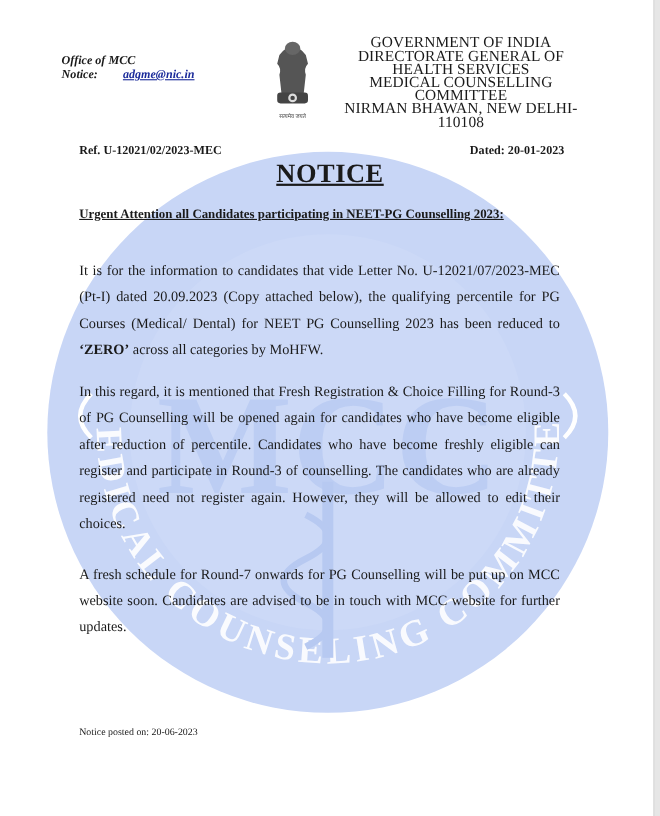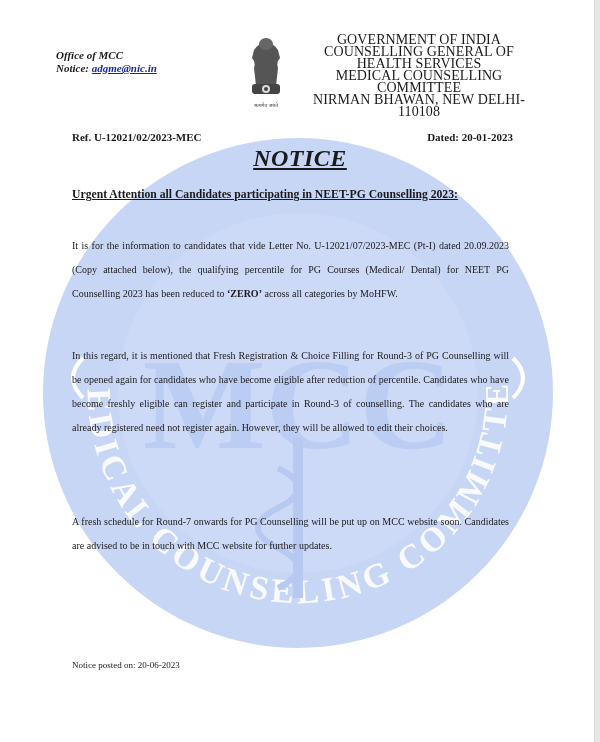--- a/index.html
+++ b/index.html
@@ -6,31 +6,31 @@
   body { width:600px; height:742px; background:#ffffff; position:relative; overflow:hidden;
          font-family:"Liberation Serif", "DejaVu Serif", serif; color:#1a1a1a; }
   .right-edge { position:absolute; right:0; top:0; width:5px; height:742px; background:#e6e6e6; border-left:1px solid #d8d8d8; }
 
   
   .seal { position:absolute; left:43px; top:138px; width:510px; height:510px; border-radius:50%;
           background:#c8d6f6; }
   .seal svg { position:absolute; left:0; top:0; }
 
   .hdr-left { position:absolute; left:56px; top:49px; font-weight:bold; font-size:11px; line-height:13px;font-style:italic; }
-  .hdr-left a { color:#1a2a9a; text-decoration:underline; }
+  .hdr-left a { color:#1a2a9a; text-decoration:underline;margin-left:20px; }
   .emblem { position:absolute; left:240px; top:32px; width:52px; height:80px; }
   .motto { position:absolute; left:240px; top:102px; width:52px; text-align:center; font-size:5px; color:#444; }
   .hdr-right { position:absolute; left:300px; top:34px; width:238px; text-align:center; font-size:14px; line-height:12px; letter-spacing:0.1px; }
 
   .ref { position:absolute; left:72px; top:131px; font-weight:bold; font-size:11px; }
   .dated { position:absolute; right:87px; top:131px; font-weight:bold; font-size:11px; }
-  .title { position:absolute; left:0; width:600px; top:145px; text-align:center; font-weight:bold; font-size:24px; text-decoration:underline; letter-spacing:0.5px;font-style:italic; }
+  .title { position:absolute; left:0; width:600px; top:145px; text-align:center; font-weight:bold; font-size:24px; text-decoration:underline; letter-spacing:0.5px; }
   .subject { position:absolute; left:72px; top:188px; font-weight:bold; font-size:11.7px; text-decoration:underline; }
 
-  .para { position:absolute; left:72px; width:437px; font-size:10px; line-height:24px; text-align:justify; }
+  .para { position:absolute; left:72px; width:437px; font-size:13px; line-height:24px; text-align:justify; }
   .p1 { top:234px; }
   .p2 { top:344px; }
   .p3 { top:510px; text-align:justify; }
   .posted { position:absolute; left:72px; top:660px; font-size:9px; }
 </style>
 </head>
 <body>
 
 <div class="right-edge"></div>
 
@@ -63,21 +63,21 @@
   <path d="M14 18 q12 -16 24 0 l2 8 q-4 4 -2 10 l-2 18 h-20 l-2 -18 q2 -6 -2 -10 z" fill="#555"></path>
   <ellipse cx="26" cy="12" rx="7" ry="6" fill="#666"></ellipse>
   <rect x="12" y="52" width="28" height="10" rx="3" fill="#444"></rect>
   <circle cx="26" cy="57" r="4" fill="#ddd"></circle>
   <circle cx="26" cy="57" r="2" fill="#444"></circle>
 </svg>
 <div class="motto">सत्यमेव जयते</div>
 
 <div class="hdr-right">
   <div>GOVERNMENT OF INDIA</div>
-  <div>COUNSELLING GENERAL OF HEALTH SERVICES</div>
+  <div>DIRECTORATE GENERAL OF HEALTH SERVICES</div>
   <div>MEDICAL COUNSELLING COMMITTEE</div>
   <div>NIRMAN BHAWAN, NEW DELHI-110108</div>
 </div>
 
 <div class="ref">Ref. U-12021/02/2023-MEC</div>
 <div class="dated">Dated: 20-01-2023</div>
 
 <div class="title">NOTICE</div>
 <div class="subject">Urgent Attention all Candidates participating in NEET-PG Counselling 2023:</div>
 

